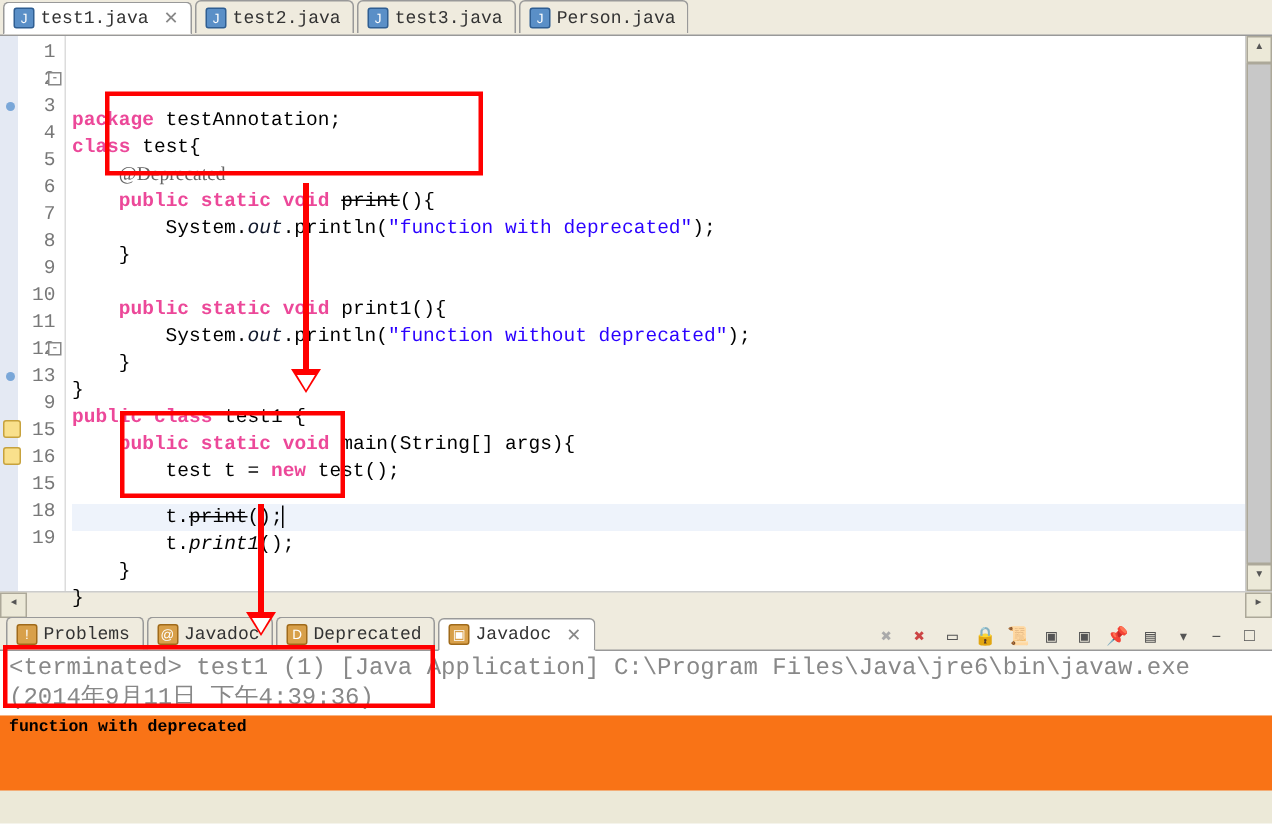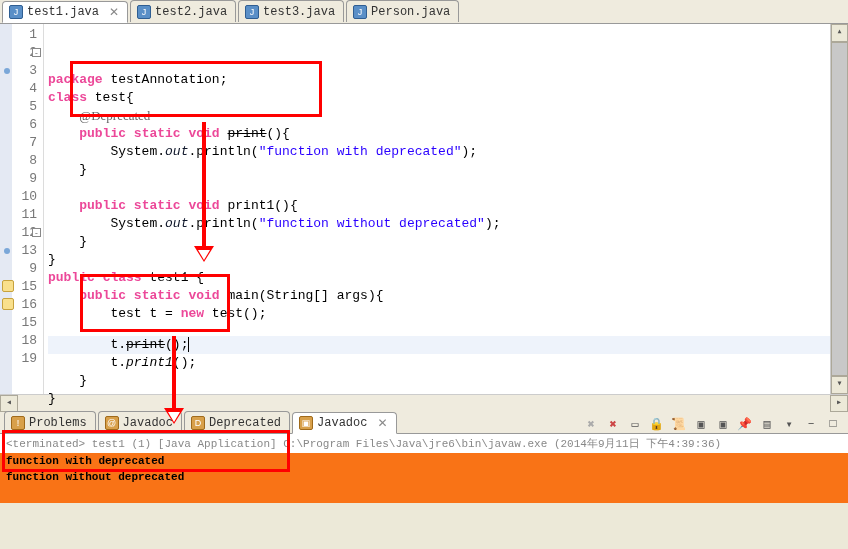--- a/index.html
+++ b/index.html
@@ -129,21 +129,21 @@
 .hscroll { height: 18px; background: #efebde; border-top: 1px solid #ccc; display: flex; }
 .hscroll .btn { width: 18px; background: #ece9d8; border: 1px solid #aca899; text-align: center; font-size: 10px; color: #555; }
 .bottom-tabs { display: flex; height: 22px; border-bottom: 1px solid #999; background: #efebde; padding-left: 4px; align-items: end; }
 .bottom-tabs .spacer { flex: 1; }
 .toolbar-icons { display: flex; gap: 4px; padding-right: 6px; align-items: center; }
 .toolbar-icons .tbtn {
   width: 18px; height: 18px; display: flex; align-items: center; justify-content: center;
   font-size: 12px; color: #555; cursor: pointer;
 }
 .console-header {
-  background: #fff; color: #888; font-size: 11px; padding: 2px 6px;
+  background: #fff; color: #888; font-size: 16px; padding: 2px 6px;
   font-family: "SimSun", "Courier New", monospace;
   border-bottom: 0;
 }
 .console-body {
   background: #f97316; font-family: "Courier New", monospace; font-size: 11px;
   font-weight: bold; color: #000; padding: 0 6px;
   height: 50px;
 }
 .console-body .oline { height: 16px; line-height: 16px; }
 </style>
@@ -250,16 +250,15 @@
       <div class="tbtn">▾</div>
       <div class="tbtn">–</div>
       <div class="tbtn">□</div>
     </div>
 </div>
 
 <div style="position:relative;">
   <div class="console-header">&lt;terminated&gt; test1 (1) [Java Application] C:\Program Files\Java\jre6\bin\javaw.exe (2014年9月11日 下午4:39:36)</div>
   <div class="console-body" id="console-body">
       <div class="oline">function with deprecated</div>
-      <div class="oline">function without deprecated</div>
     </div>
   <div class="redbox" style="left:2px; top:-4px; width:288px; height:42px;"></div>
 </div>
 
 </body></html>

